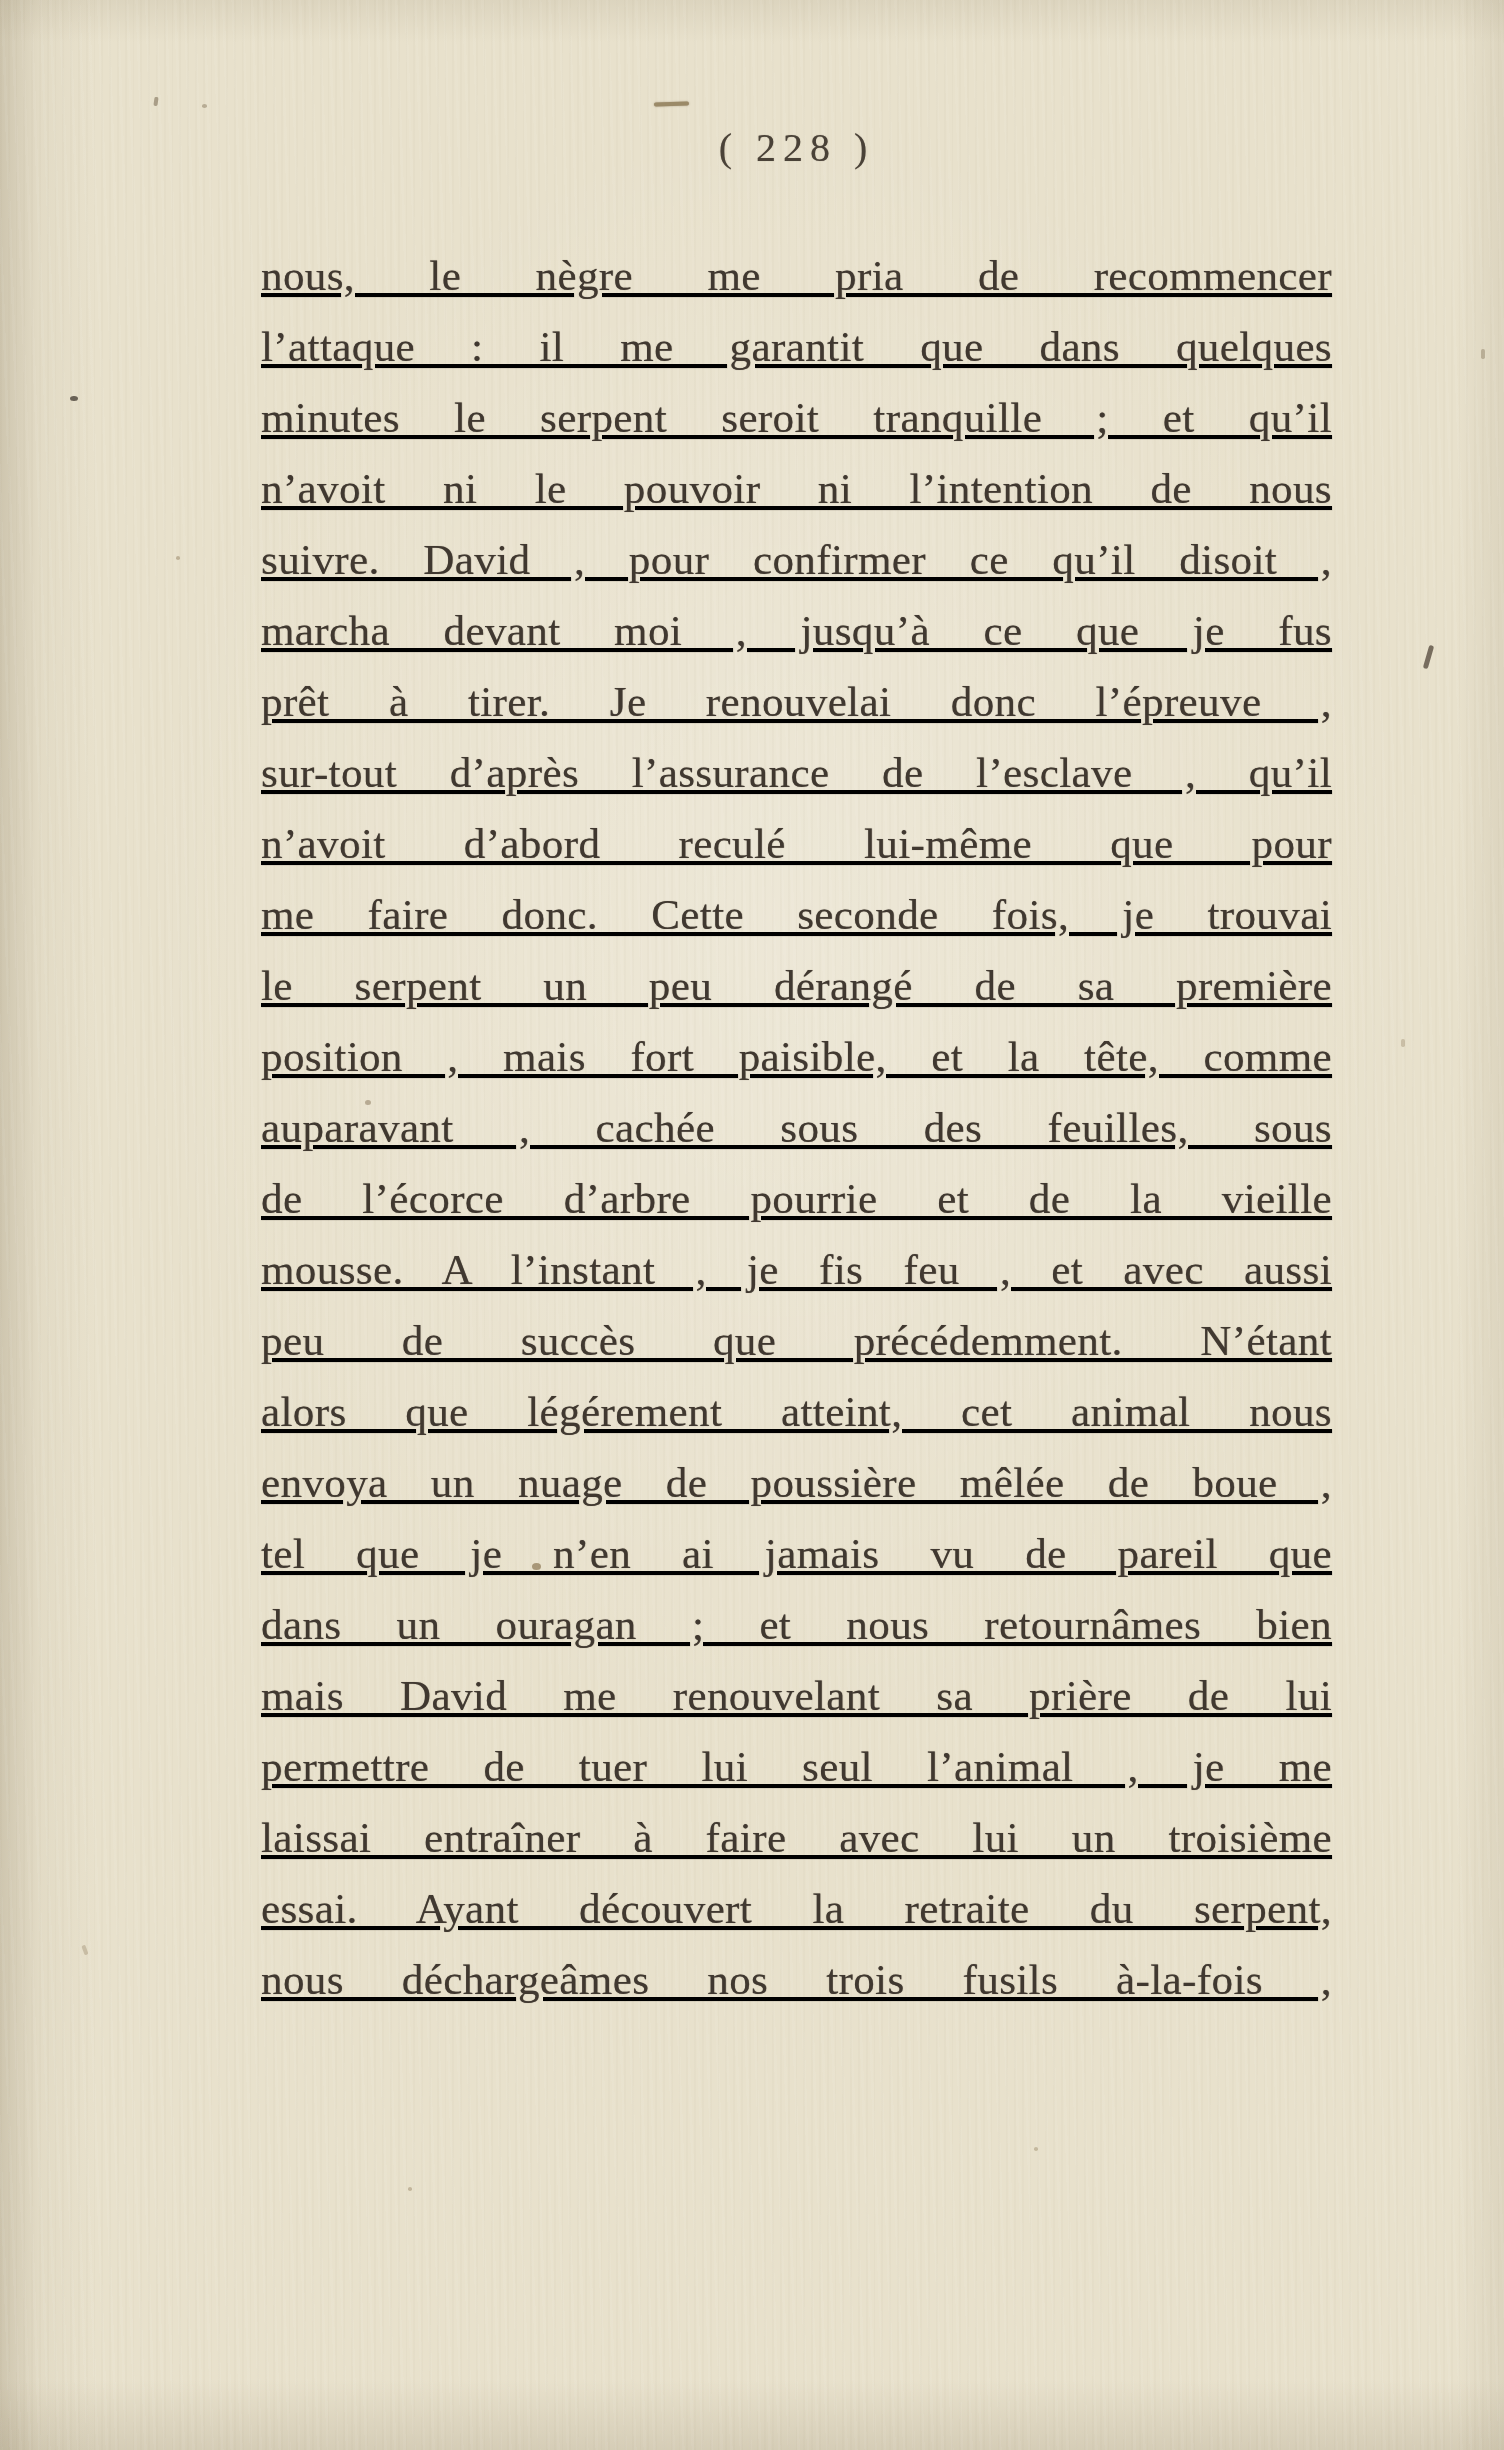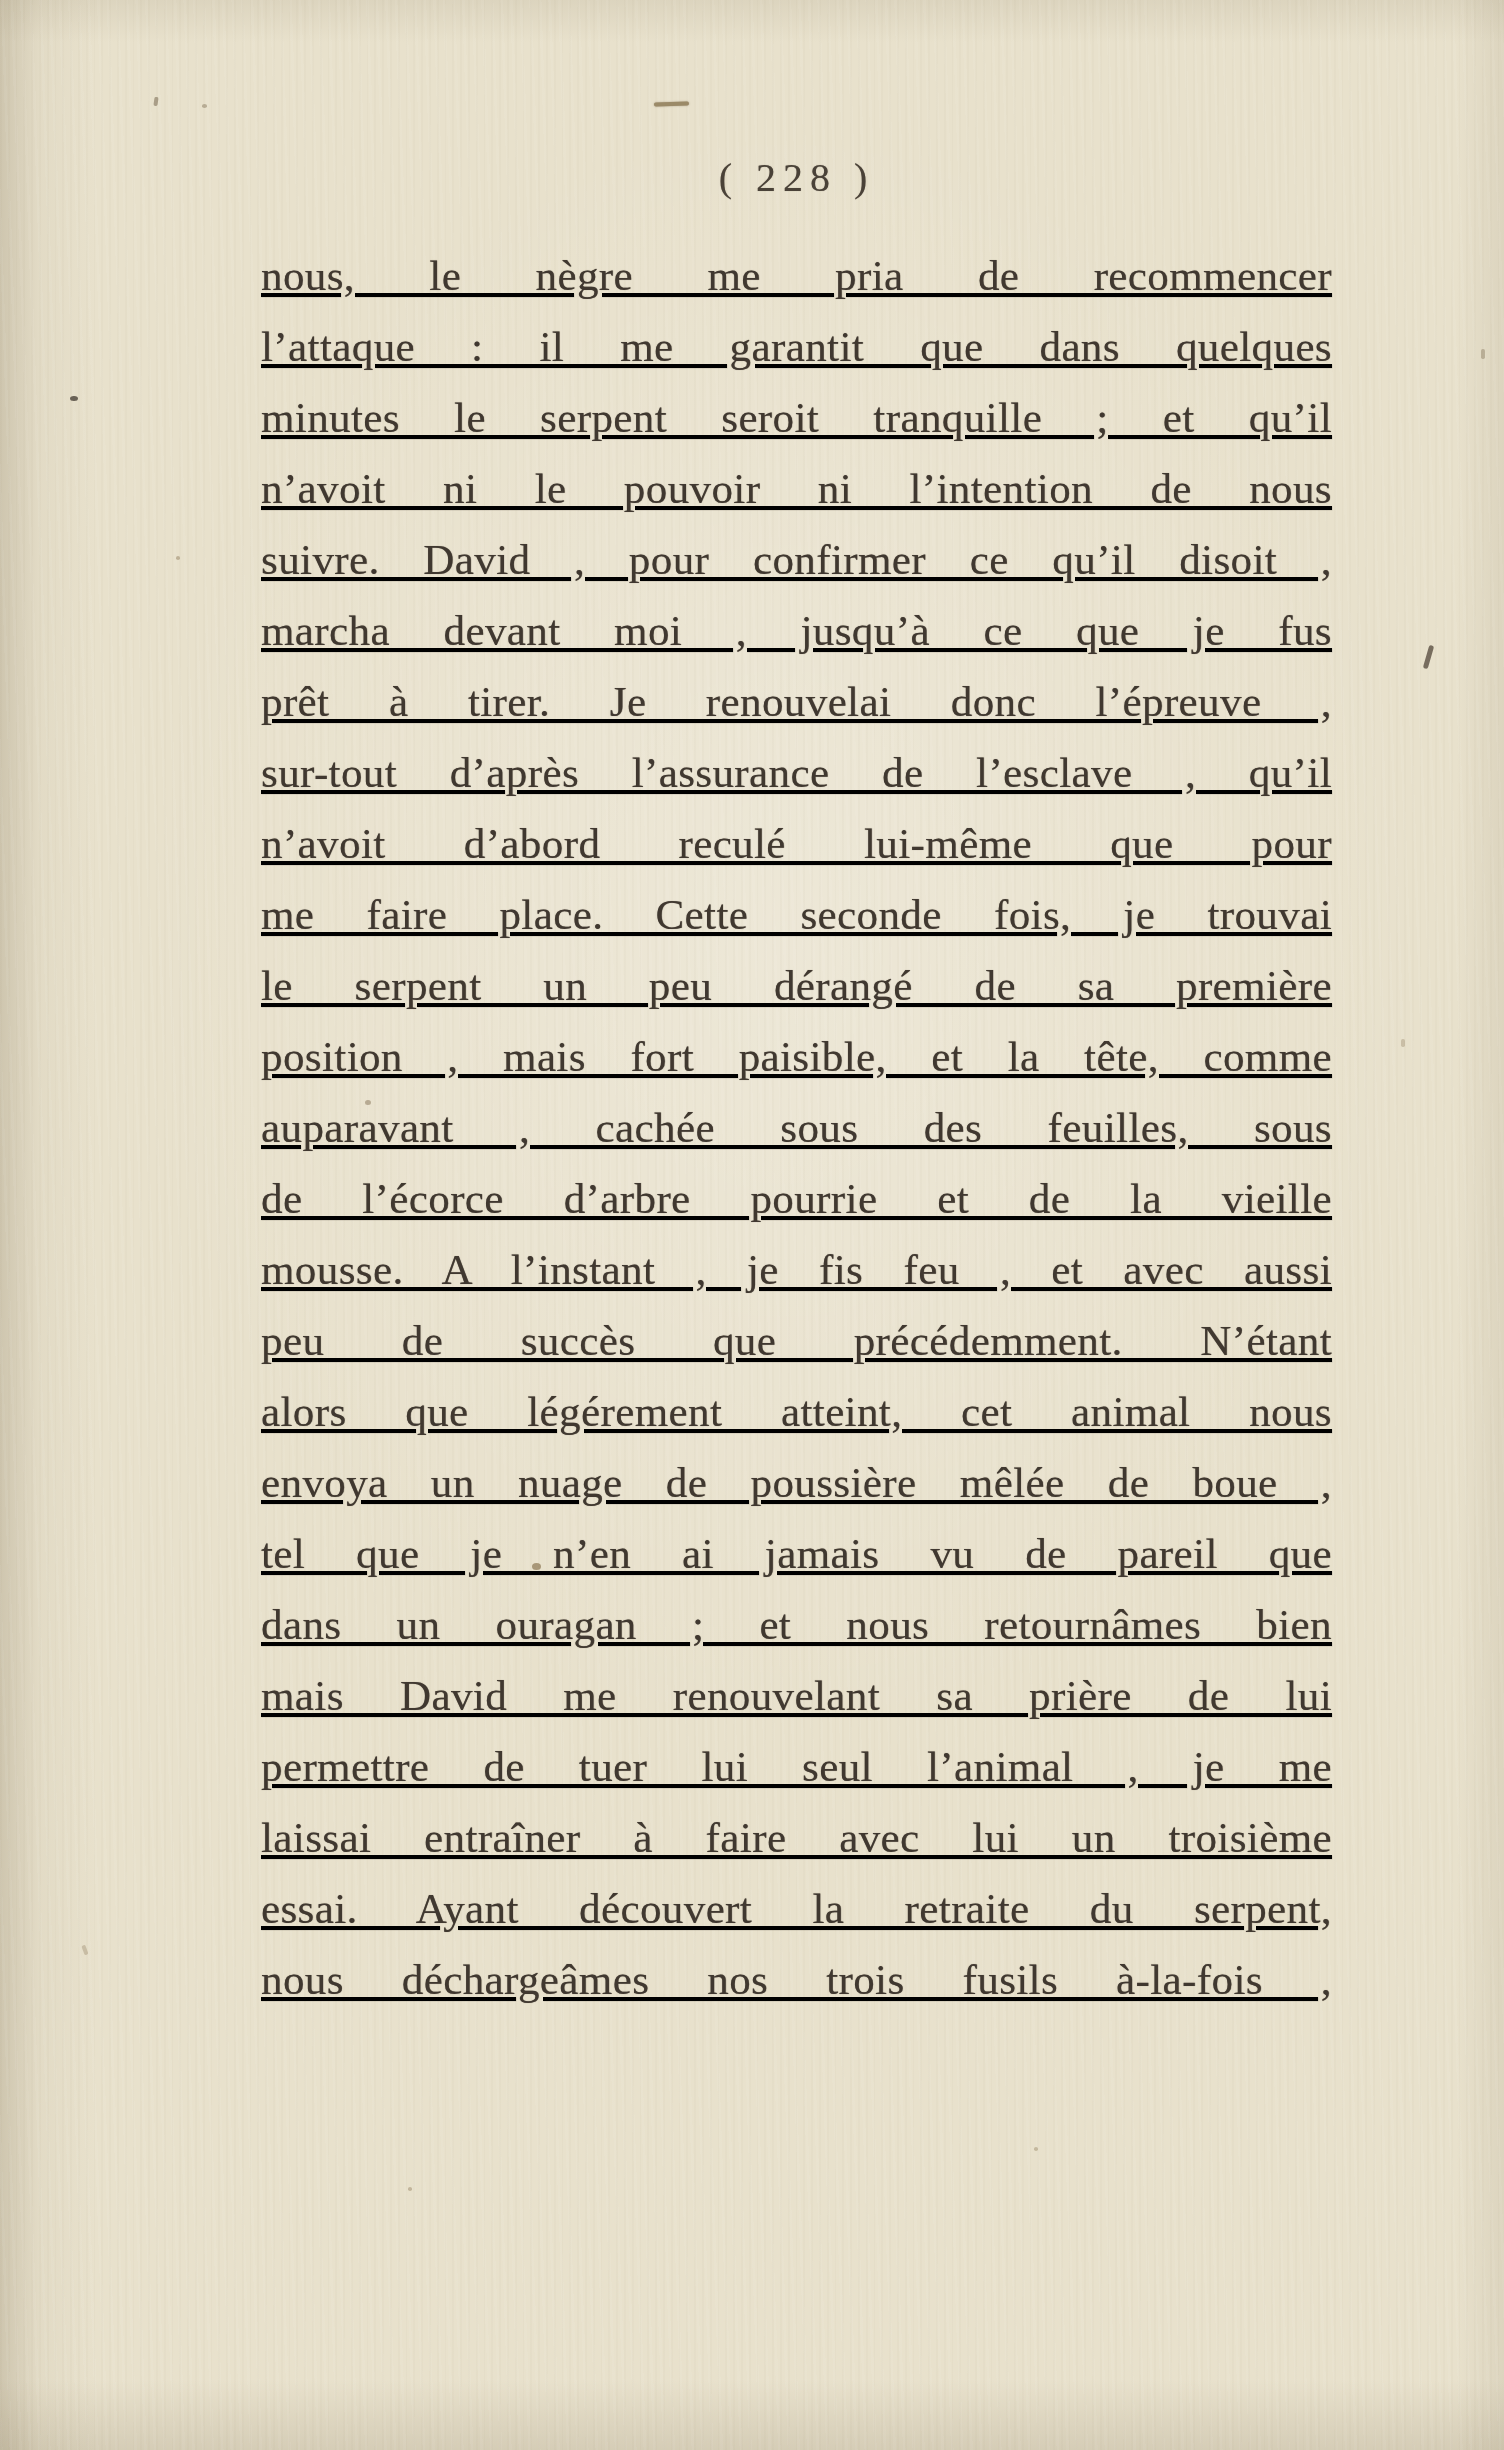--- a/index.html
+++ b/index.html
@@ -19,21 +19,21 @@
       repeating-linear-gradient(88deg, rgba(255,255,255,0.05) 0 2.6px, rgba(0,0,0,0) 2.6px 9.6px),
       radial-gradient(ellipse 62% 48% at 52% 38%, rgba(255,255,254,0.22), rgba(0,0,0,0) 70%),
       linear-gradient(90deg, rgba(115,100,70,0.22), rgba(115,100,70,0.05) 39px, rgba(0,0,0,0) 96px),
       linear-gradient(270deg, rgba(115,100,70,0.10), rgba(0,0,0,0) 48px),
       linear-gradient(180deg, rgba(115,100,70,0.10), rgba(0,0,0,0) 43px),
       linear-gradient(0deg, rgba(115,100,70,0.16), rgba(0,0,0,0) 70px),
       var(--paper);
   }
   .header{
     position:absolute;
-    left:261px;top:154px;width:1071px;
+    left:261px;top:124px;width:1071px;
     text-align:center;
     font-size:40px;
     letter-spacing:7px;
     color:var(--header-ink);
     text-shadow:0 0 0.9px rgba(70,58,45,0.45);
   }
   .text-col{
     position:absolute;
     left:261px;top:240px;width:1071px;text-decoration:underline;
   }
@@ -95,21 +95,21 @@
   <div class="text-col">
     <div class="line">nous, le nègre me pria de recommencer</div>
     <div class="line">l’attaque : il me garantit que dans quelques</div>
     <div class="line">minutes le serpent seroit tranquille ; et qu’il</div>
     <div class="line">n’avoit ni le pouvoir ni l’intention de nous</div>
     <div class="line">suivre. David , pour confirmer ce qu’il disoit ,</div>
     <div class="line">marcha devant moi , jusqu’à ce que je fus</div>
     <div class="line">prêt à tirer. Je renouvelai donc l’épreuve ,</div>
     <div class="line">sur-tout d’après l’assurance de l’esclave , qu’il</div>
     <div class="line">n’avoit d’abord reculé lui-même que pour</div>
-    <div class="line">me faire place. Cette seconde fois, je trouvai</div>
+    <div class="line">me faire donc. Cette seconde fois, je trouvai</div>
     <div class="line">le serpent un peu dérangé de sa première</div>
     <div class="line">position , mais fort paisible, et la tête, comme</div>
     <div class="line">auparavant , cachée sous des feuilles, sous</div>
     <div class="line">de l’écorce d’arbre pourrie et de la vieille</div>
     <div class="line">mousse. A l’instant , je fis feu , et avec aussi</div>
     <div class="line">peu de succès que précédemment. N’étant</div>
     <div class="line">alors que légérement atteint, cet animal nous</div>
     <div class="line">envoya un nuage de poussière mêlée de boue ,</div>
     <div class="line">tel que je n’en ai jamais vu de pareil que</div>
     <div class="line">dans un ouragan ; et nous retournâmes bien</div>

